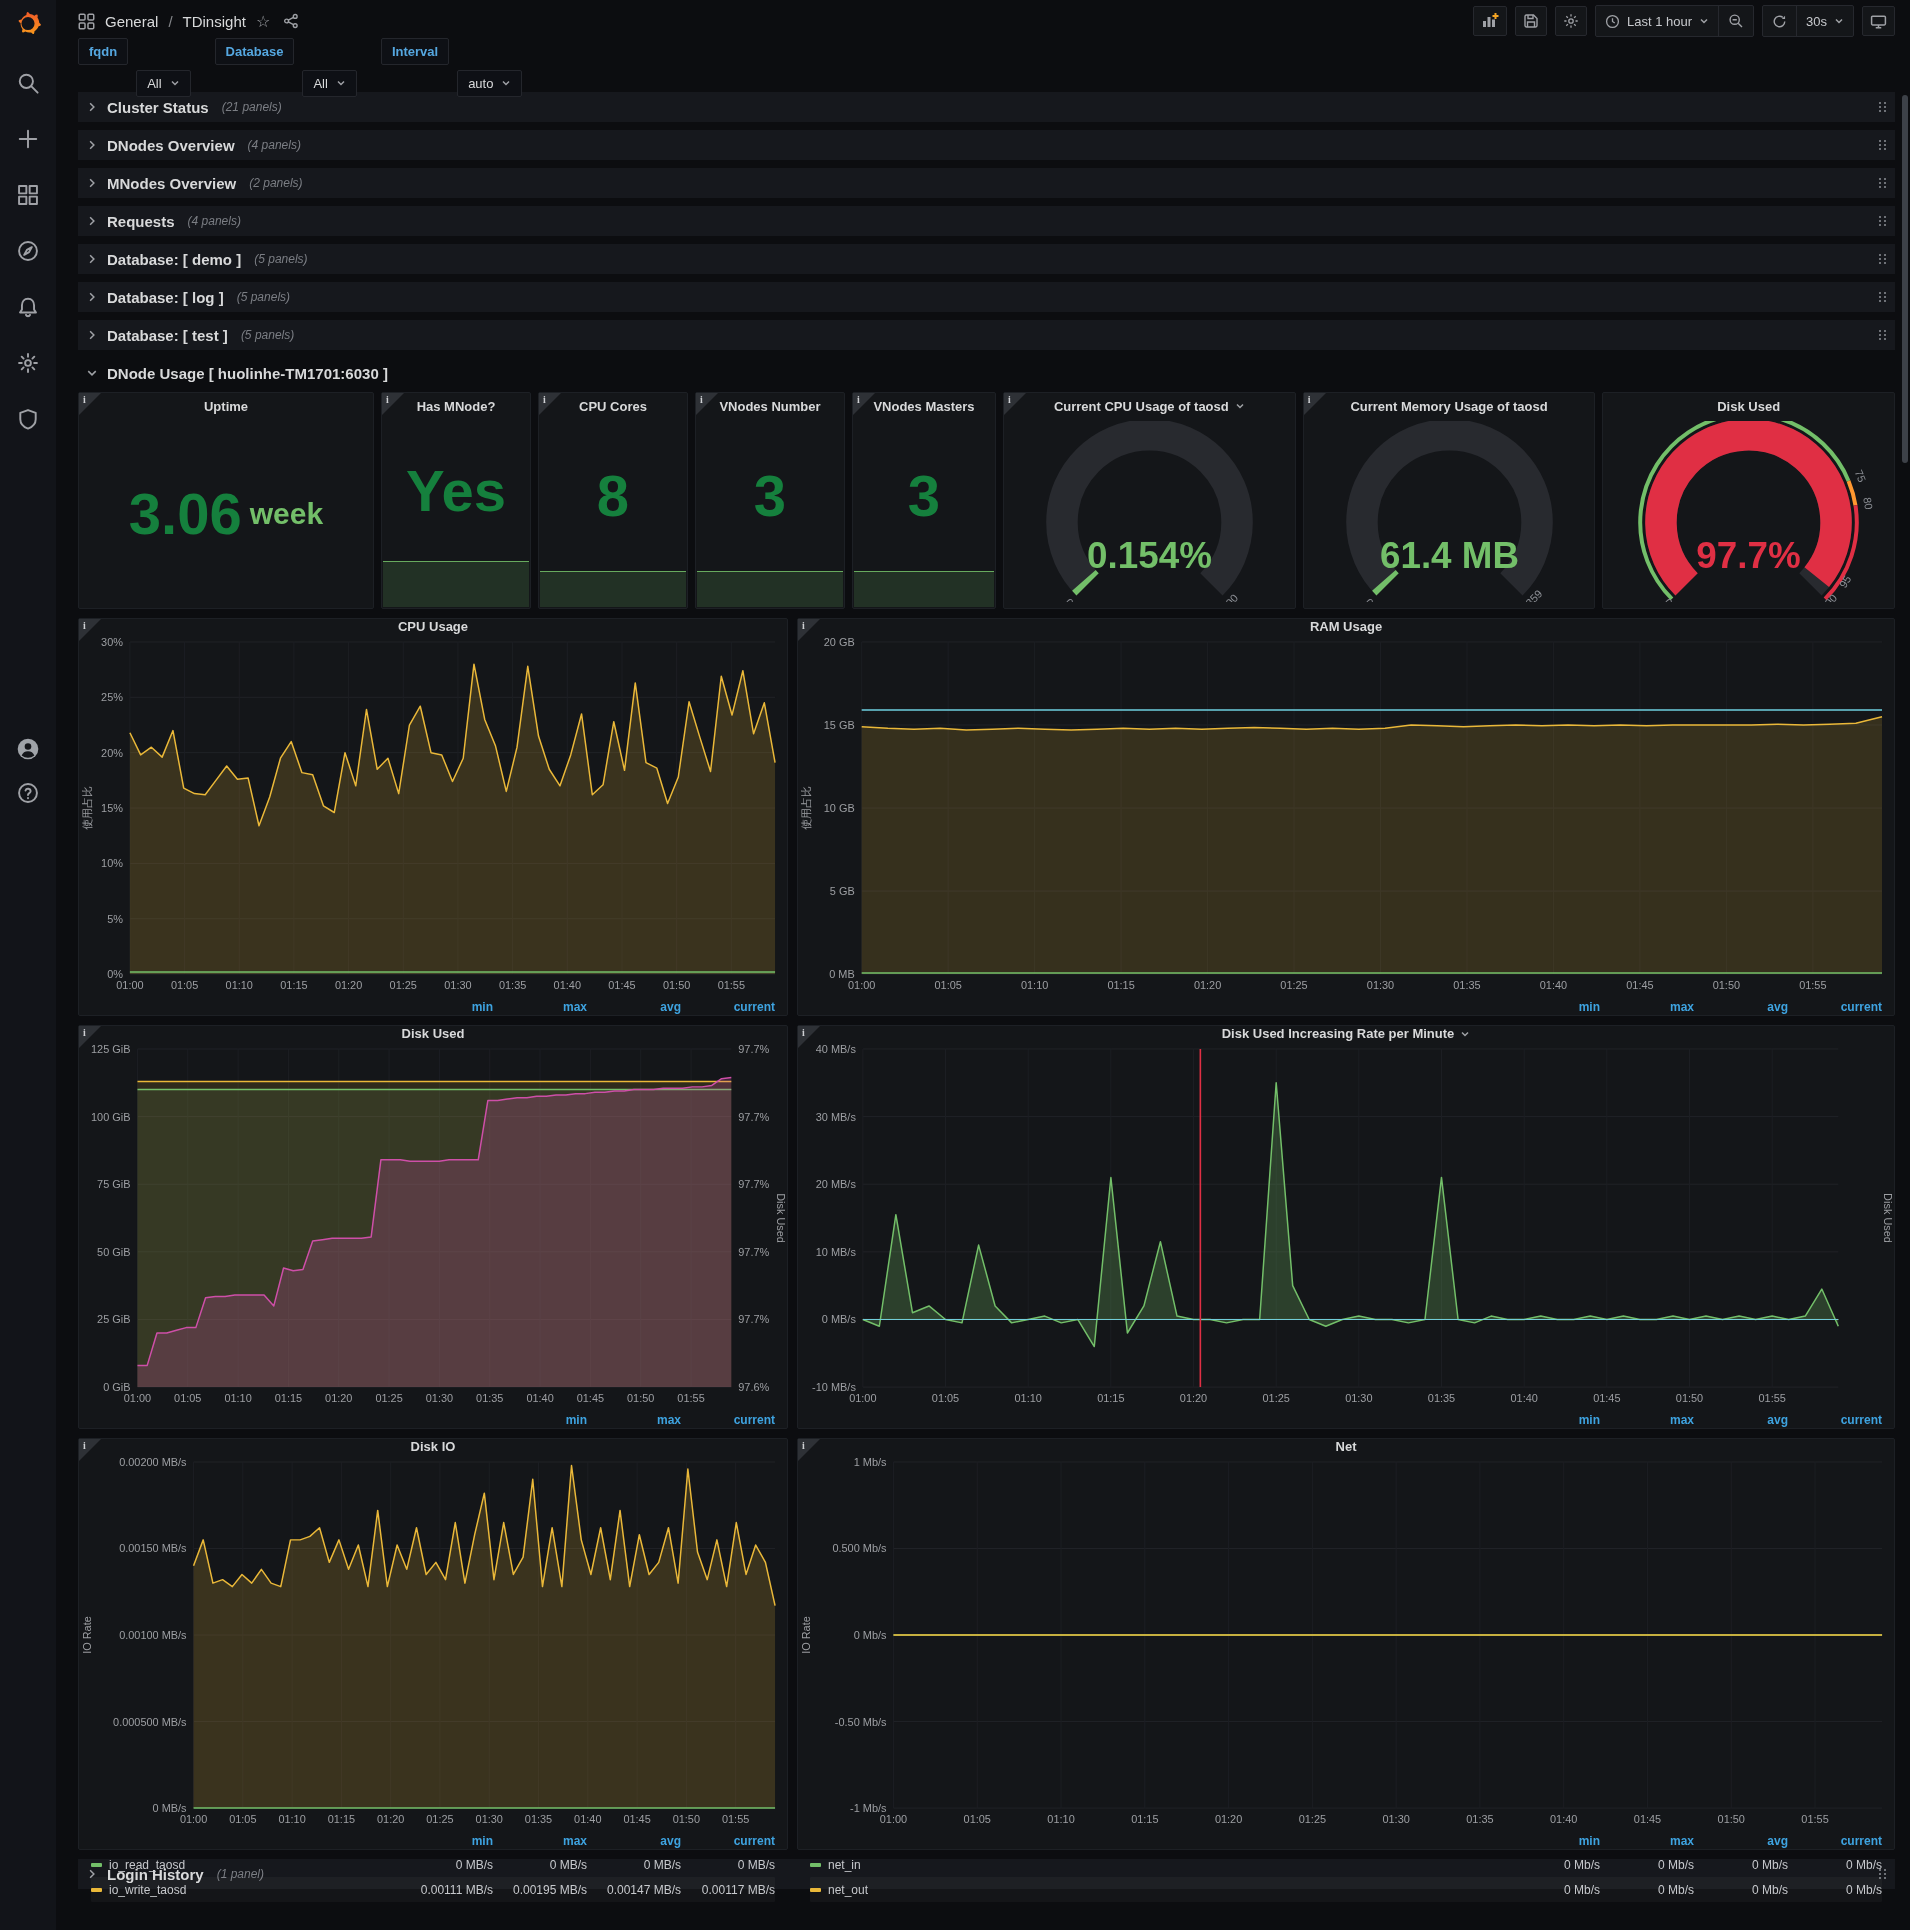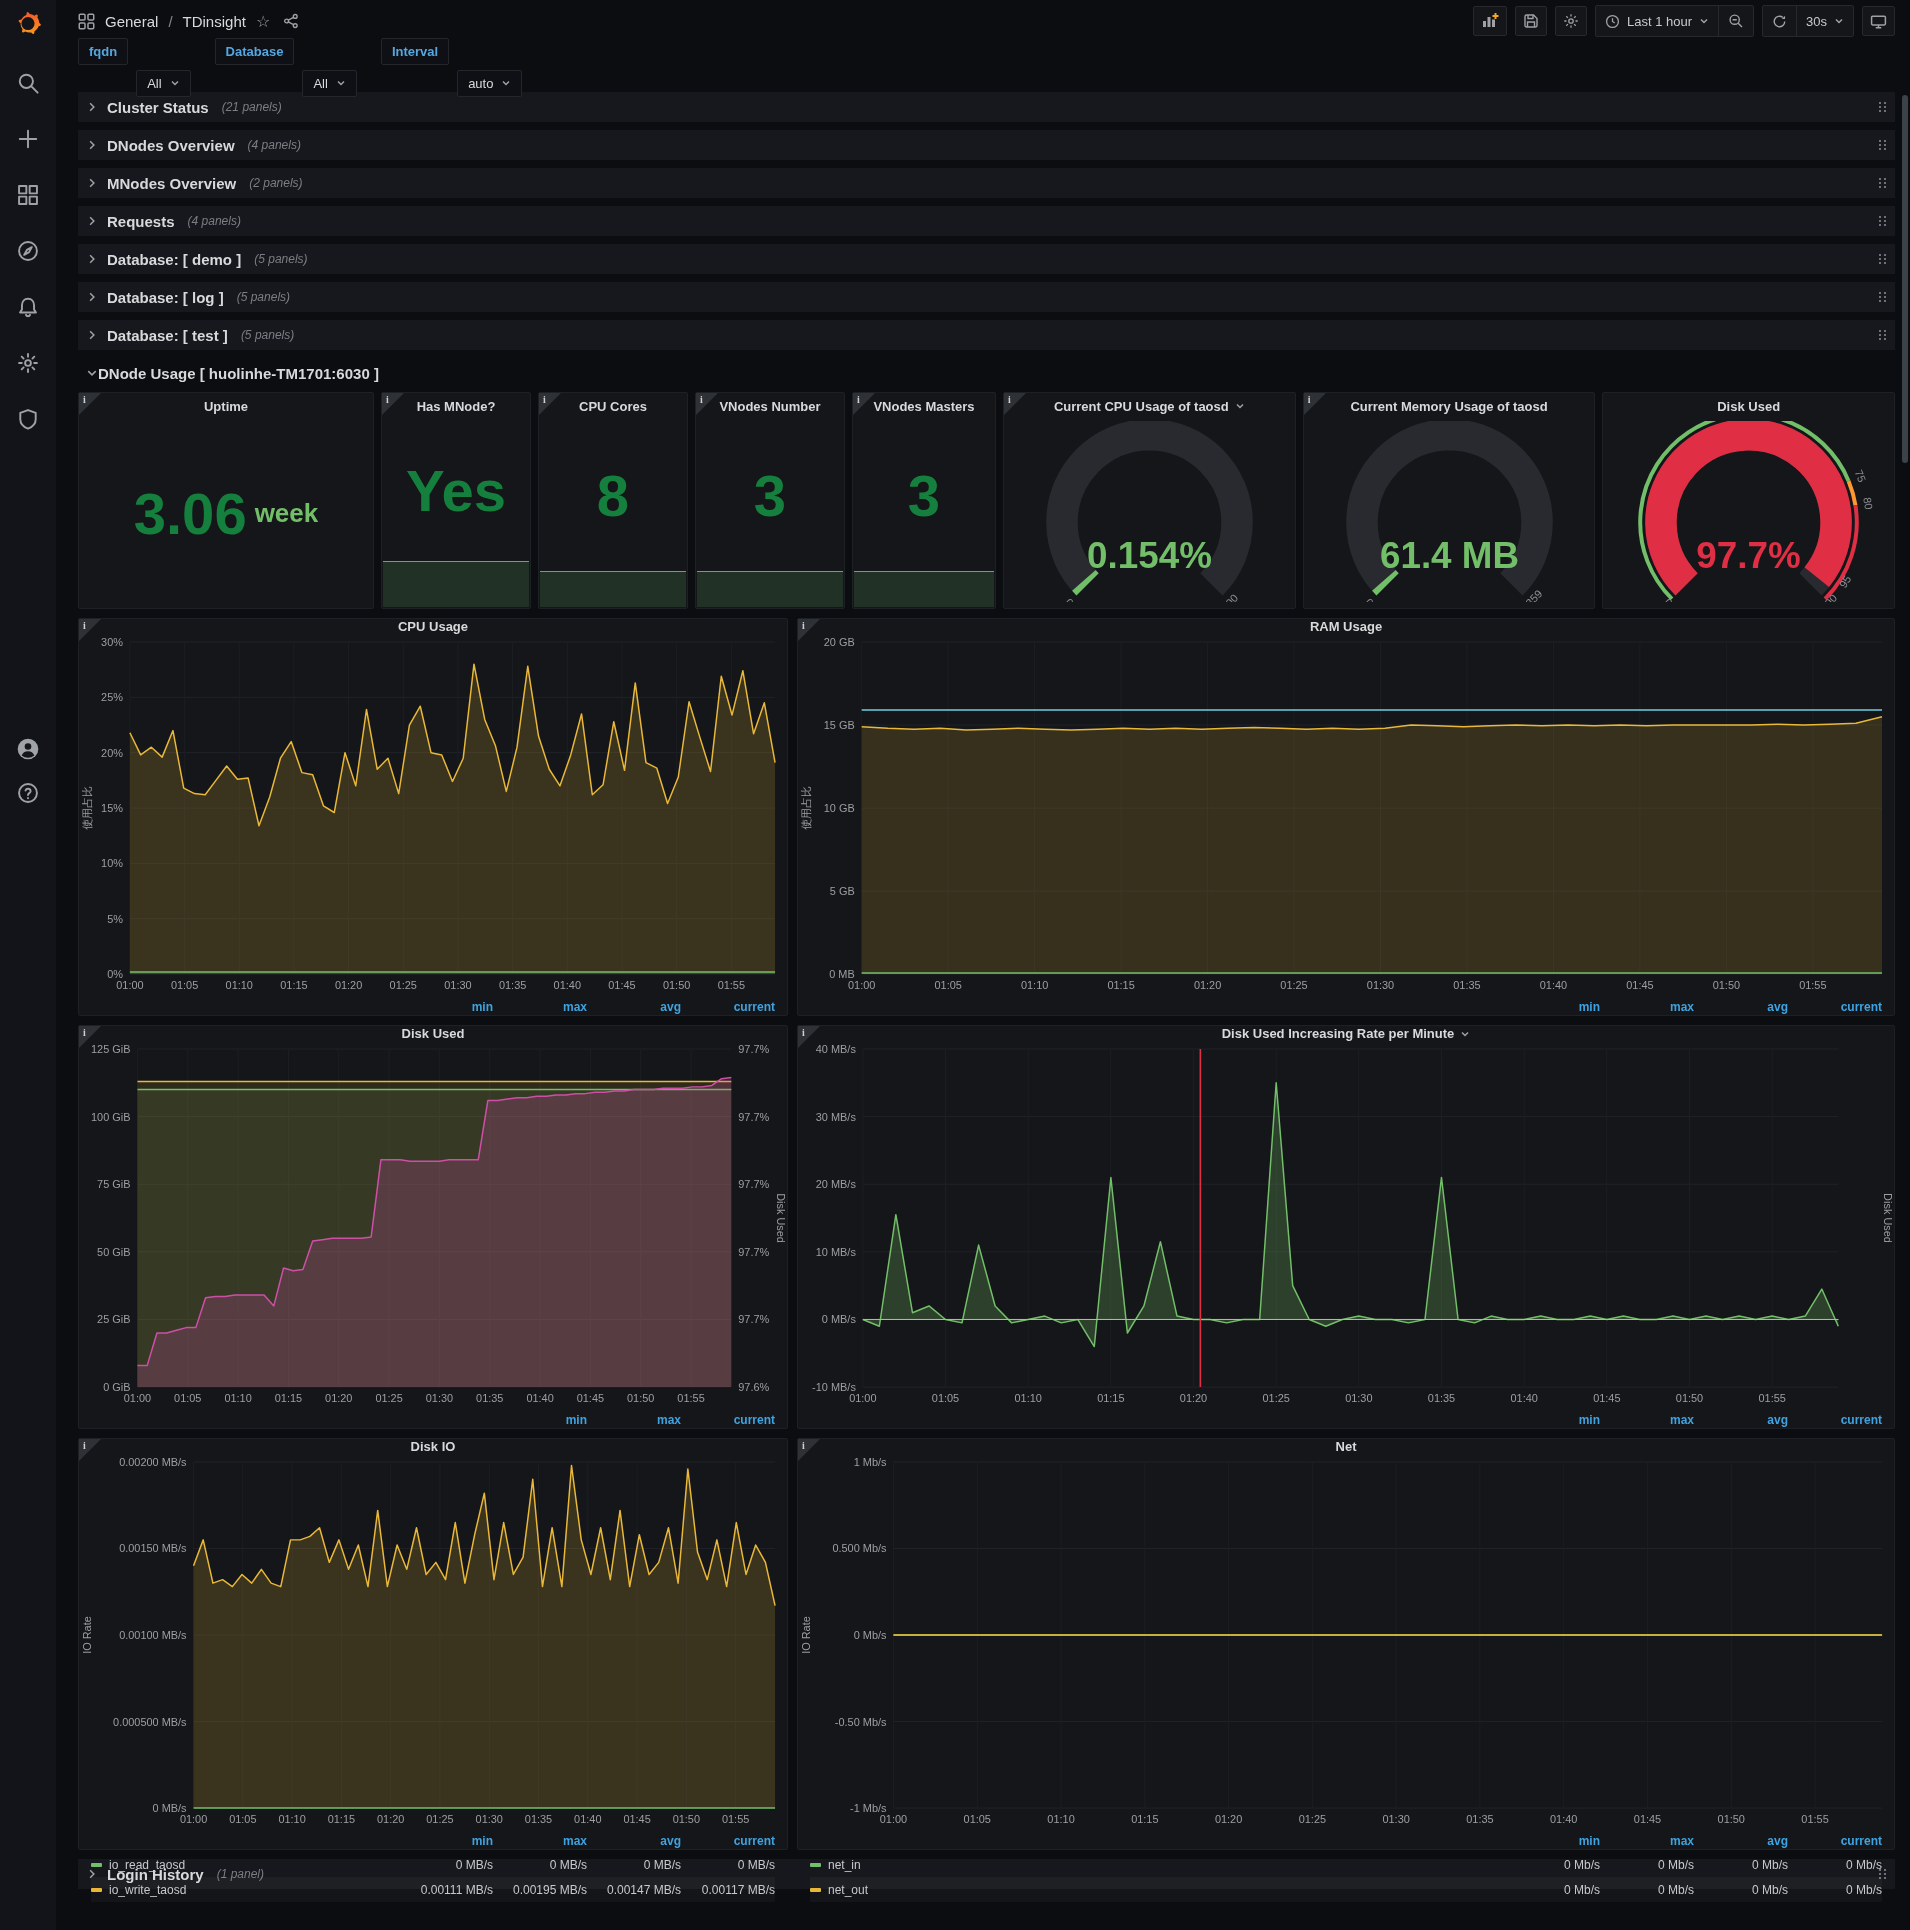--- a/index.html
+++ b/index.html
@@ -28,31 +28,31 @@
   .vargrp { display:flex; gap:8px; }
   .var-label { height:27px; display:flex; align-items:center; padding:0 10px; background:#0e1015; border:1px solid #24262c; border-radius:2px; color:#55a7e0; font-size:13px; font-weight:600; }
   .var-value { height:27px; display:flex; align-items:center; gap:8px; padding:0 10px; background:#0e1015; border:1px solid #24262c; border-radius:2px; color:#d8d9da; font-size:13px; cursor:pointer;margin-top:32px; }
   
   .row-bar { height:30px; background:#16181d; display:flex; align-items:center; gap:9px; padding:0 8px; margin-bottom:8px; cursor:pointer; }
   .row-title { font-size:15px; font-weight:700; color:#d8d9da; }
   .row-count { font-size:12px; font-style:italic; color:#7b7e84; margin-left:4px; }
   .row-sp { flex:1; }
   .drag-dots { width:8px; height:12px; background:radial-gradient(circle 1px at 1px 2px,#6e7177 98%,transparent), radial-gradient(circle 1px at 6px 2px,#6e7177 98%,transparent), radial-gradient(circle 1px at 1px 6px,#6e7177 98%,transparent), radial-gradient(circle 1px at 6px 6px,#6e7177 98%,transparent), radial-gradient(circle 1px at 1px 10px,#6e7177 98%,transparent), radial-gradient(circle 1px at 6px 10px,#6e7177 98%,transparent); cursor:grab; }
   .chev { color:#9fa1a6; display:flex; }
-  .exp-row { height:30px; display:flex; align-items:center; padding:0 8px; margin-bottom:4px; cursor:pointer; }
+  .exp-row { height:30px; display:flex; align-items:center; gap:9px; padding:0 8px; margin-bottom:4px; cursor:pointer; }
   
   .panel { position:relative; background:#141619; border:1px solid #1d2025; border-radius:2px; }
   .iinfo { position:absolute; top:0; left:0; width:0; height:0; border-top:22px solid #2e3136; border-right:22px solid transparent; z-index:3; }
   .iinfo span { position:absolute; top:-21px; left:4px; font:700 10px "Liberation Serif",serif; color:#cfd1d4; }
   .panel-title { height:26px; display:flex; align-items:center; justify-content:center; gap:6px; font-size:13px; font-weight:600; color:#d8d9da; cursor:pointer; }
   
   .stats-row { display:flex; gap:7px; height:217px; margin-bottom:9px; }
   .stat-body { position:absolute; inset:26px 0 0 0; display:flex; align-items:center; justify-content:center; }
   .stat-val { font-size:58px; font-weight:700; color:#15803d; line-height:1; }
-  .stat-unit { font-size:26px; font-weight:700; color:#73bf69; margin-left:8px; }
+  .stat-unit { font-size:30px; font-weight:700; color:#73bf69; margin-left:8px; }
   .spark { position:absolute; left:1px; right:1px; bottom:1px; background:rgba(115,191,105,0.16); border-top:1.5px solid rgba(115,191,105,0.85); }
   .w-uptime{width:296px} .w-s1{width:150px} .w-s2{width:150px} .w-s3{width:150px} .w-s4{width:144px}
   .gauge-panel { flex:1; }
   .gauge-plot { position:absolute; inset:28px 4px 6px 4px; }
   
   .chart-row { display:flex; gap:9px; margin-bottom:9px; }
   .chart-left { width:710px; display:flex; flex-direction:column; }
   .chart-right { flex:1; display:flex; flex-direction:column; }
   .chart-plot { flex:1; position:relative; }
   .legend { padding:2px 12px 8px 12px; }

